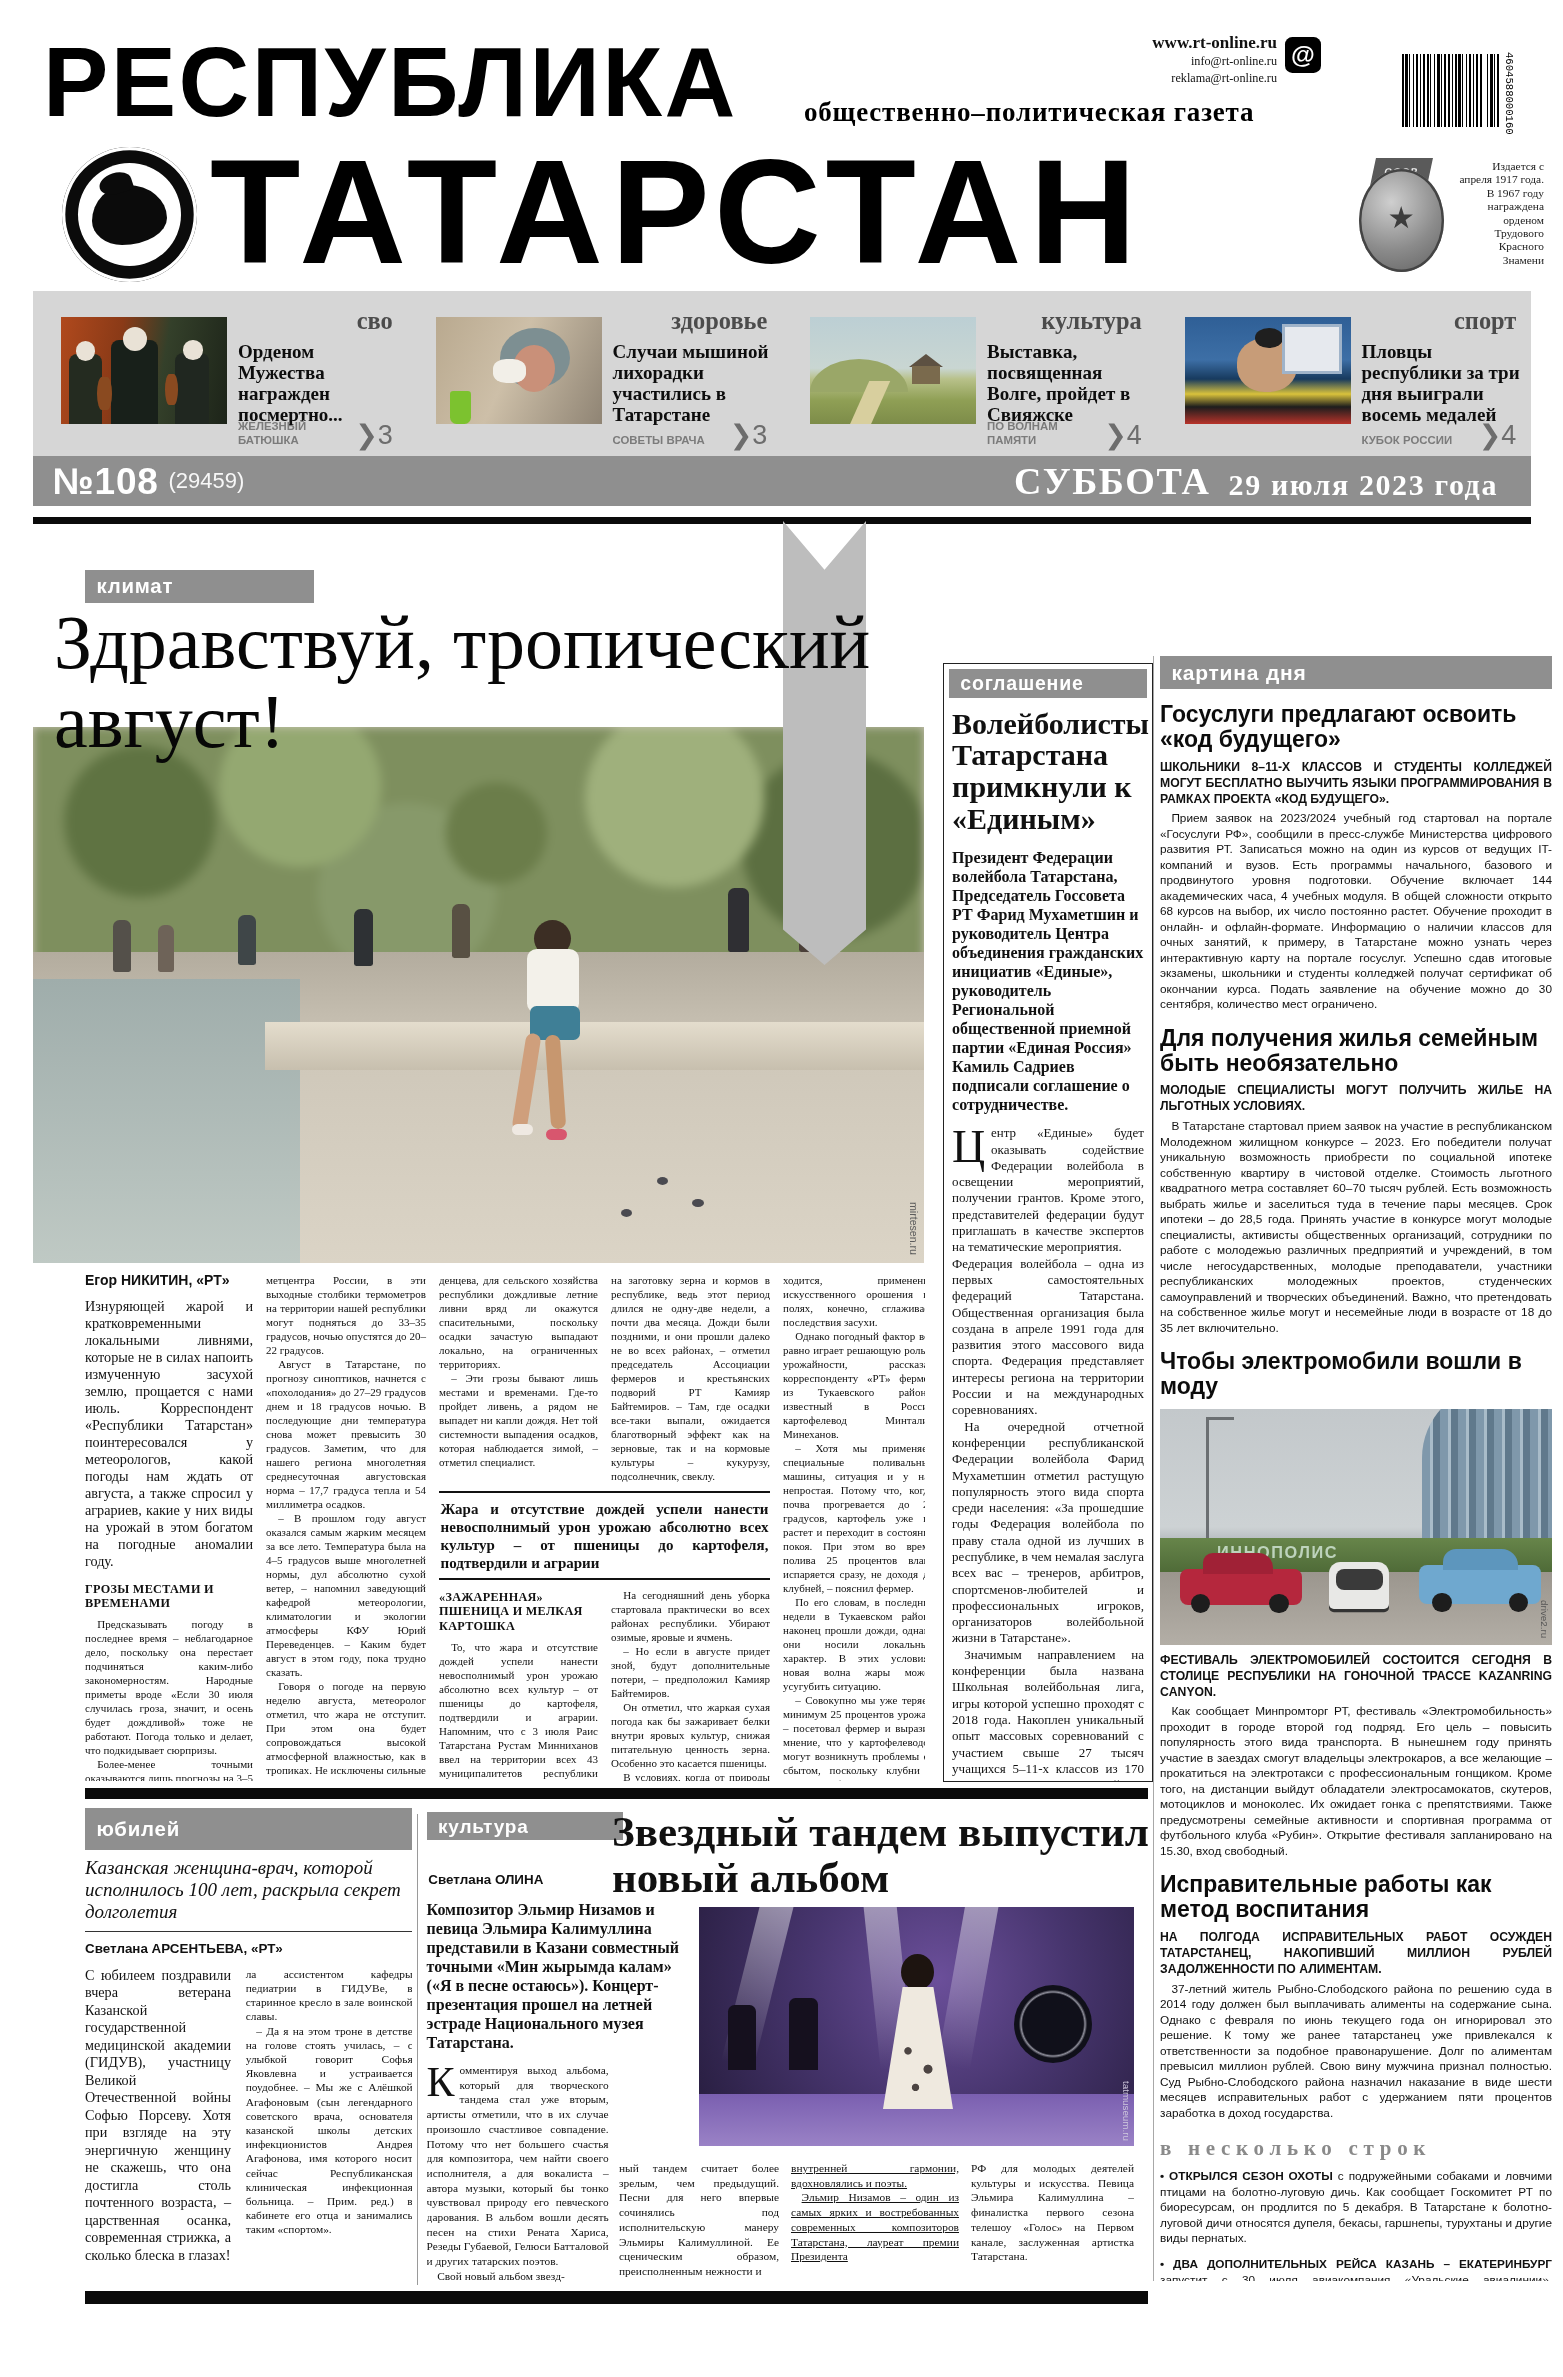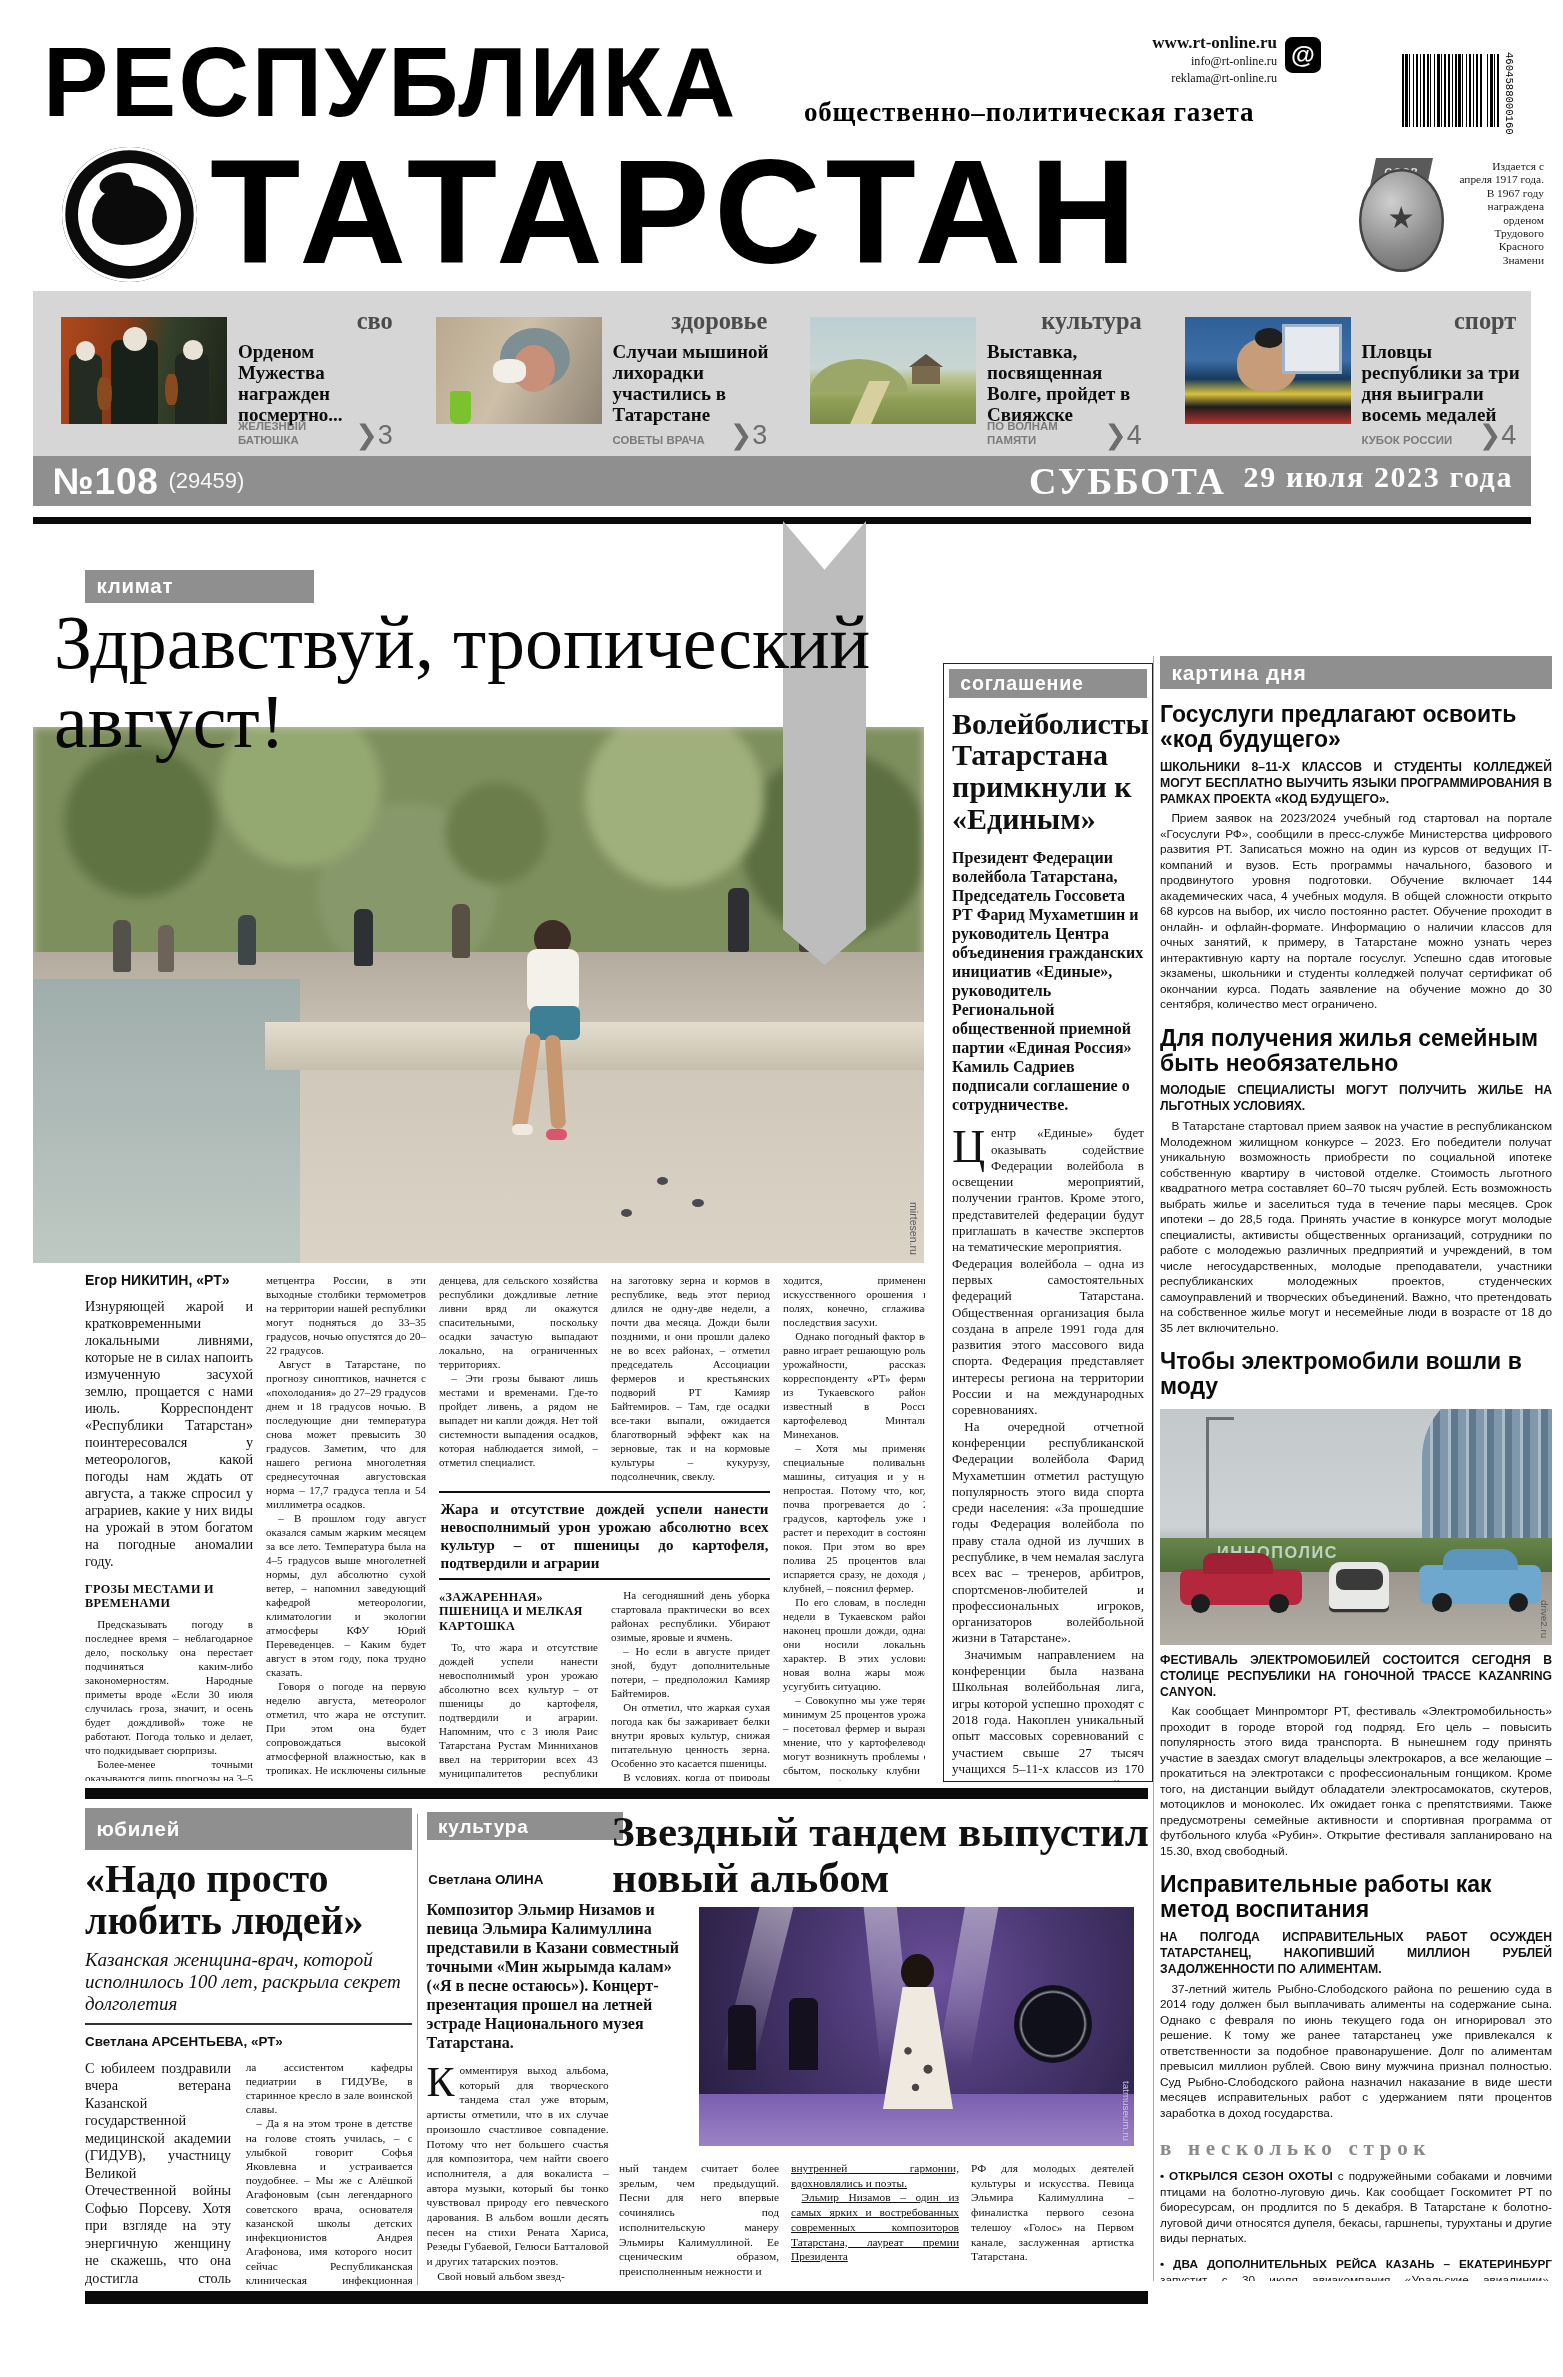--- a/index.html
+++ b/index.html
@@ -58,21 +58,21 @@
   .art3 .roof{position:absolute;right:33px;top:37px;width:0;height:0;border-left:17px solid transparent;border-right:17px solid transparent;border-bottom:13px solid #5d5142;}
   .art4{background:linear-gradient(180deg,#2f5f96 0%,#3d6fa6 40%,#173a5e 58%,#d9c23c 72%,#1d1d1d 84%,#b8332a 100%);position:relative;}
   .art4 .swimmer{position:absolute;left:52px;top:21px;width:60px;height:54px;border-radius:46%;background:#c79c78;}
   .art4 .cap{position:absolute;left:70px;top:11.4px;width:28px;height:19.5px;border-radius:50%;background:#1f1f1f;}
   .art4 .board{position:absolute;right:8.1px;top:6.5px;width:54px;height:44px;background:#e6e9ee;border:3.3px solid #9fb3c9;}
 
   
   #datebar{left:33px;top:456px;width:1498px;height:50px;background:#8f8f8f;color:#fff;display:flex;align-items:center;}
   #issue-no{font:700 37px/1 "Liberation Sans",sans-serif;margin-left:19.5px;letter-spacing:0.8px;}
   #issue-code{font:400 22px/1 "Liberation Sans",sans-serif;margin-left:9.8px;opacity:.93;}
-  #date-right{margin-left:auto;margin-right:18px;display:flex;align-items:flex-start;gap:18px;}
+  #date-right{margin-left:auto;margin-right:33px;display:flex;align-items:flex-end;gap:18px;}
   #day-name{font:700 38px/1 "Liberation Serif",serif;letter-spacing:1.6px;}
   #date-text{font:700 30px/1 "Liberation Serif",serif;letter-spacing:1.6px;}
   #toprule{left:33px;top:517px;width:1498px;height:7.3px;background:#0a0a0a;}
 
   
   #tag-klimat{left:85px;top:570px;width:206px;height:33px;}
   #main-headline{left:54px;top:603px;width:879px;font:400 76px/1.04 "Liberation Serif",serif;color:#070707;z-index:3;}
   #ribbon{left:783px;top:521px;width:83px;height:444px;background:#bdbdbd;clip-path:polygon(0 0,50% 11%,100% 0,100% 92%,50% 100%,0 92%);z-index:1;}
 
   #main-photo{left:33px;top:727px;width:891px;height:536px;overflow:hidden;background:#c9c4b6;}
@@ -427,21 +427,20 @@
       <p><b>• ДВА ДОПОЛНИТЕЛЬНЫХ РЕЙСА КАЗАНЬ – ЕКАТЕРИНБУРГ </b>запустит с 30 июля авиакомпания «Уральские авиалинии», проинформировал авиаперевозчик в своем телеграм-канале. Дополнительные полеты будут осуществляться по четвергам и воскресеньям.</p>
     </div>
 </div>
 
 <div class="abs" id="bar-mid"></div>
 <div class="abs" id="vr-bottom"></div>
 <div class="abs" id="bar-bottom"></div>
 
 <div class="abs" id="jubilee">
   <div class="tag" id="jub-tag">юбилей</div>
-  <div id="jub-head">«Надо просто любить людей»</div>
   <div id="jub-sub">Казанская женщина-врач, которой исполнилось 100 лет, раскрыла секрет долголетия</div>
   <div id="jub-rule"></div>
   <div id="jub-author">Светлана АРСЕНТЬЕВА, «РТ»</div>
   <div id="jub-cols">
     <div id="jub-c1">
         <p>С юбилеем поздравили вчера ветерана Казанской государственной медицинской академии (ГИДУВ), участницу Великой Отечественной войны Софью Порсеву. Хотя при взгляде на эту энергичную женщину не скажешь, что она достигла столь почтенного возраста, – царственная осанка, современная стрижка, а сколько блеска в глазах!</p>
       </div>
     <div id="jub-c2">
       <div>
           <p class="noind">ла ассистентом кафедры педиатрии в ГИДУВе, в старинное кресло в зале воинской славы.</p>

